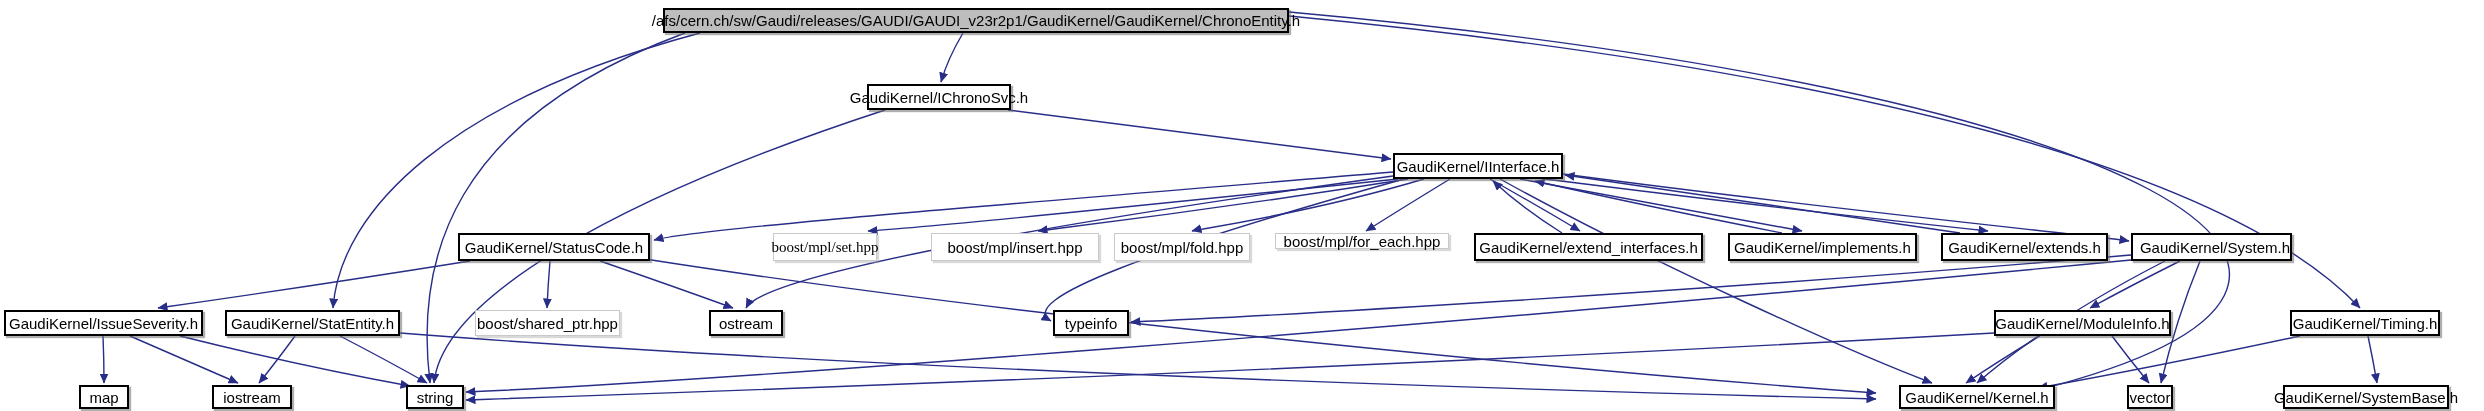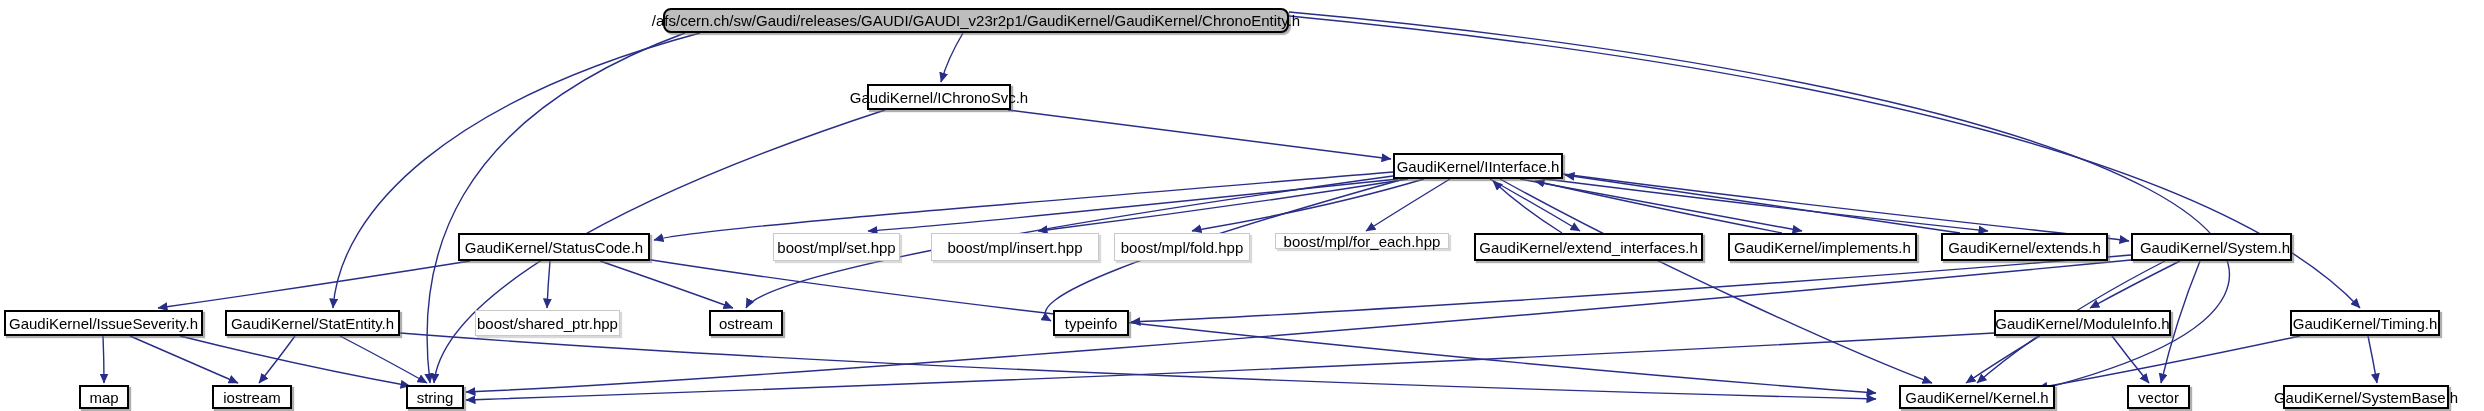--- a/index.html
+++ b/index.html
@@ -78,33 +78,33 @@
         <path d="M2131,255 C1700,292 1250,317 1131,322" fill="none" stroke="#282d87" stroke-width="1.4" marker-end="url(#arrow)"></path>
         <path d="M2131,260 C1400,330 700,382 466,392" fill="none" stroke="#282d87" stroke-width="1.4" marker-end="url(#arrow)"></path>
         <path d="M2040,336 Q2000,360 1966,383" fill="none" stroke="#282d87" stroke-width="1.4" marker-end="url(#arrow)"></path>
         <path d="M2112,336 Q2130,360 2149,383" fill="none" stroke="#282d87" stroke-width="1.4" marker-end="url(#arrow)"></path>
         <path d="M1994,333 C1300,372 700,392 466,400" fill="none" stroke="#282d87" stroke-width="1.4" marker-end="url(#arrow)"></path>
         <path d="M2368,336 Q2373,360 2377,383" fill="none" stroke="#282d87" stroke-width="1.4" marker-end="url(#arrow)"></path>
         <path d="M2300,336 Q2160,366 2038,388" fill="none" stroke="#282d87" stroke-width="1.4" marker-end="url(#arrow)"></path>
       </g>
   </svg>
   <div id="nodes">
-      <div class="node root" style="left: 663px; top: 8px; width: 626px; height: 25px; border-radius: 8px;">
+      <div class="node root" style="left: 663px; top: 8px; width: 626px; height: 25px;">
         <span>/afs/cern.ch/sw/Gaudi/releases/GAUDI/GAUDI_v23r2p1/GaudiKernel/GaudiKernel/ChronoEntity.h</span>
       </div>
       <div class="node" style="left: 867px; top: 84px; width: 144px; height: 26px;">
         <span>GaudiKernel/IChronoSvc.h</span>
       </div>
       <div class="node" style="left: 1393px; top: 153px; width: 170px; height: 26px;">
         <span>GaudiKernel/IInterface.h</span>
       </div>
       <div class="node" style="left: 458px; top: 233px; width: 192px; height: 28px;">
         <span>GaudiKernel/StatusCode.h</span>
       </div>
-      <div class="node plain" style="left: 773px; top: 233px; width: 127px; height: 28px;">
+      <div class="node plain" style="left: 773px; top: 233px; width: 104px; height: 28px; font-family: Liberation Serif, serif;">
         <span>boost/mpl/set.hpp</span>
       </div>
       <div class="node plain" style="left: 931px; top: 233px; width: 168px; height: 28px;">
         <span>boost/mpl/insert.hpp</span>
       </div>
       <div class="node plain" style="left: 1114px; top: 233px; width: 136px; height: 28px;">
         <span>boost/mpl/fold.hpp</span>
       </div>
       <div class="node plain" style="left: 1275px; top: 233px; width: 174px; height: 16px;">
         <span>boost/mpl/for_each.hpp</span>
@@ -147,20 +147,20 @@
       </div>
       <div class="node" style="left: 212px; top: 385px; width: 80px; height: 24px;">
         <span>iostream</span>
       </div>
       <div class="node" style="left: 406px; top: 385px; width: 58px; height: 24px;">
         <span>string</span>
       </div>
       <div class="node" style="left: 1878px; top: 385px; width: 156px; height: 24px; margin-left: 21px;">
         <span>GaudiKernel/Kernel.h</span>
       </div>
-      <div class="node" style="left: 2127px; top: 385px; width: 63px; height: 24px;">
+      <div class="node" style="left: 2127px; top: 385px; width: 46px; height: 24px;">
         <span>vector</span>
       </div>
       <div class="node" style="left: 2283px; top: 385px; width: 166px; height: 24px;">
         <span>GaudiKernel/SystemBase.h</span>
       </div>
     </div>
 </div>
 
 </body></html>

